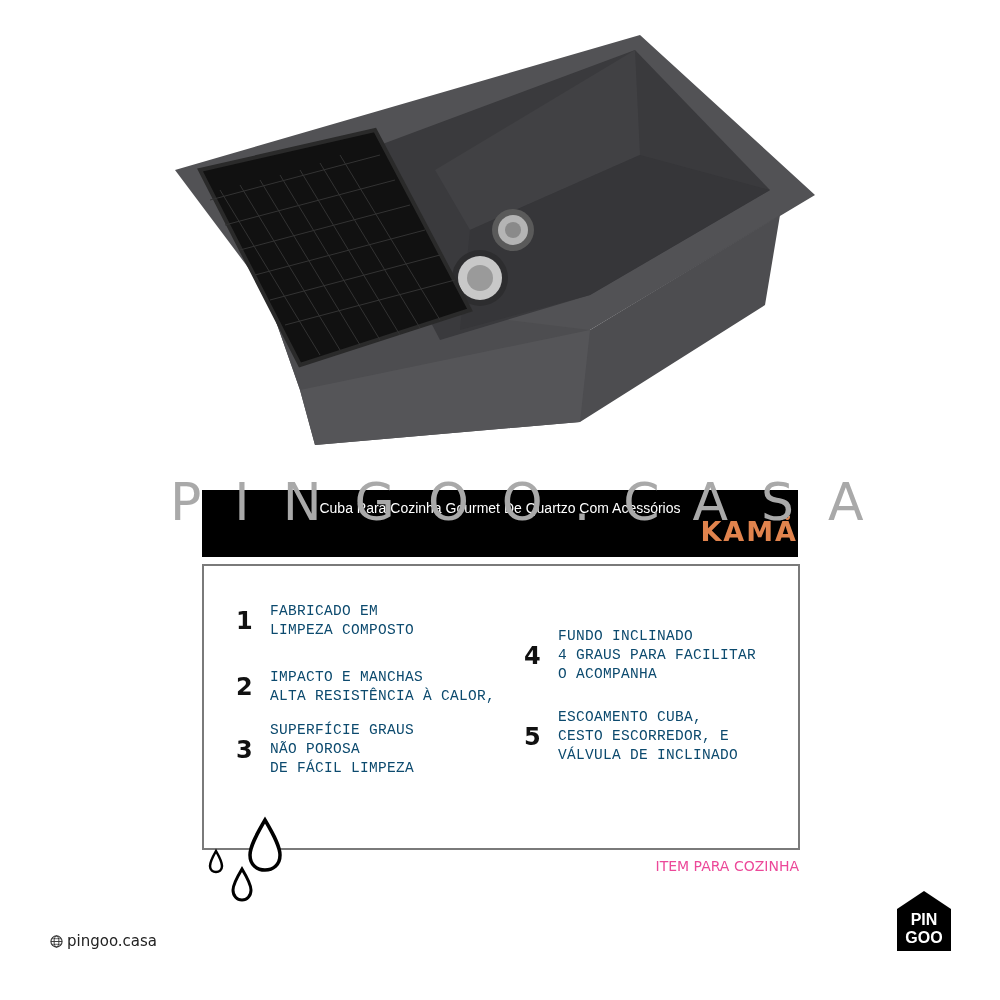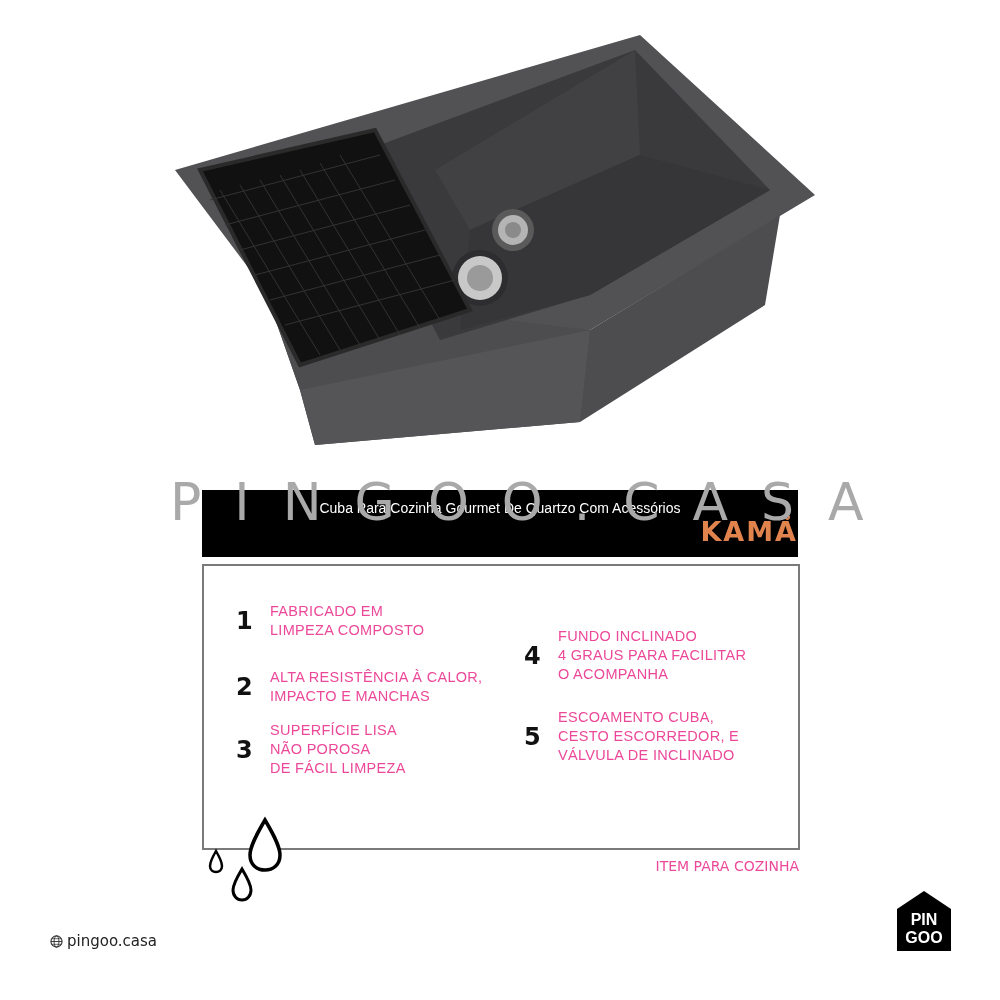--- a/index.html
+++ b/index.html
@@ -5,21 +5,21 @@
     html, body { margin:0; padding:0; }
     body { width:1000px; height:1000px; background:#ffffff; position:relative; overflow:hidden; font-family:"Liberation Sans", sans-serif; }
     .sink { position:absolute; left:170px; top:30px; width:660px; height:420px; }
     .watermark { position:absolute; left:170px; top:472px; width:670px; font-size:52px; letter-spacing:33px; color:#a9a9a9; font-family:"DejaVu Sans", sans-serif; line-height:60px; z-index:3; white-space:nowrap; }
     .banner { position:absolute; left:202px; top:490px; width:596px; height:67px; background:#000; z-index:2; }
     .banner .subtitle { position:absolute; top:10px; left:0; width:100%; text-align:center; color:#fff; font-size:14px; z-index:4; }
     .banner .product { position:absolute; top:26px; left:0; width:100%; text-align:right; color:#e0834d; font-size:27px; font-weight:bold; letter-spacing:2px; font-family:"DejaVu Sans", sans-serif; }
     .box { position:absolute; left:202px; top:564px; width:594px; height:282px; border:2px solid #7a7a7a; background:#fff; }
     .feat { position:absolute; display:flex; align-items:center; }
     .num { font-weight:bold; font-size:24px; width:34px; font-family:"DejaVu Sans", sans-serif; color:#111; }
-    .ftxt { font-size:14.5px; line-height:19px; color:#ec4899; font-family:Liberation Sans, sans-serif; letter-spacing:0.3px; }
+    .ftxt { font-size:14.5px; line-height:19px; color:#0c4a6e; font-family:Liberation Mono, monospace; letter-spacing:0.3px; }
     .category { position:absolute; right:201px; top:858px; font-size:14px; font-family:"DejaVu Sans", sans-serif; color:#ec4899; }
     .drops { position:absolute; left:200px; top:815px; width:100px; height:95px; }
     .site { position:absolute; left:50px; top:932px; font-size:15px; color:#222; font-family:"DejaVu Sans", sans-serif; display:flex; align-items:center; gap:4px; }
     .logo { position:absolute; left:897px; top:891px; width:54px; height:60px; }
     .ftxt span { display:block; white-space:nowrap; }
   </style>
 </head>
 <body>
 
 <svg class="sink" viewBox="0 0 660 420">
@@ -72,29 +72,29 @@
   <div class="num">1</div>
   <div class="ftxt">
     <span>FABRICADO EM</span>
     <span>LIMPEZA COMPOSTO</span>
   </div>
 </div>
 
 <div class="feat" style="left:236px; top:668px;">
   <div class="num">2</div>
   <div class="ftxt">
+    <span>IMPACTO E MANCHAS</span>
     <span>ALTA RESISTÊNCIA À CALOR,</span>
-    <span>IMPACTO E MANCHAS</span>
   </div>
 </div>
 
 <div class="feat" style="left:236px; top:721px;">
   <div class="num">3</div>
   <div class="ftxt">
-    <span>SUPERFÍCIE LISA</span>
+    <span>SUPERFÍCIE GRAUS</span>
     <span>NÃO POROSA</span>
     <span>DE FÁCIL LIMPEZA</span>
   </div>
 </div>
 
 <div class="feat" style="left:524px; top:627px;">
   <div class="num">4</div>
   <div class="ftxt">
     <span>FUNDO INCLINADO</span>
     <span>4 GRAUS PARA FACILITAR</span>

